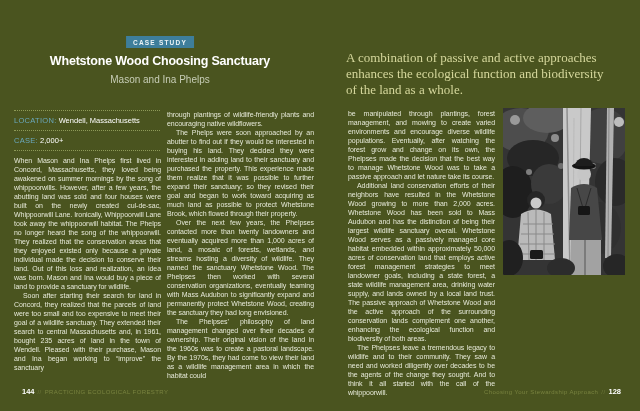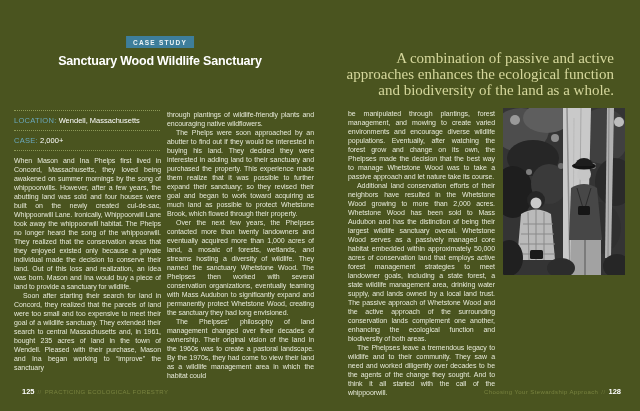--- a/index.html
+++ b/index.html
@@ -48,23 +48,23 @@
   }
   .body-col p { margin:0; }
   .body-col p.indent { text-indent:9px; }
   #l-col1 { left:14px;  top:156px; }
   #l-col2 { left:167px; top:110px; }
   #r-col1 { left:28px;  top:109px; }
 
   
   .quote {
     position:absolute; left:26px; top:50px; width:268px;
-    text-align:right;
+    text-align:left;
     font-family:"Liberation Serif", serif;
-    font-size:15px; line-height:16px; color:#d5d79c;
+    font-size:13px; line-height:16px; color:#d5d79c;
   }
 
   
   .photo {
     position:absolute; left:183px; top:108px; width:122px; height:167px;
     overflow:hidden;
   }
   .photo svg { display:block; }
 
   
@@ -79,22 +79,23 @@
 </style>
 </head>
 <body>
 
 <div class="spread">
 
   <div class="page page-left">
 
     <div class="badge">CASE STUDY</div>
 
-    <div class="title">Sanctuary Wood Wildlife Sanctuary</div>
+    <div class="title">Whetstone Wood Choosing Sanctuary</div>
 
+    <div class="subtitle">Mason and Ina Phelps</div>
 
     <div class="info">
       <div class="info-row">
         <span class="info-label">LOCATION:</span>
         <span class="info-value">Wendell, Massachusetts</span>
       </div>
       <div class="info-row">
         <span class="info-label">CASE:</span>
         <span class="info-value">2,000+</span>
       </div>
@@ -106,21 +107,21 @@
     </div>
 
     <div class="body-col" id="l-col2">
       <p>through plantings of wildlife-friendly plants and encouraging native wildflowers.</p>
       <p class="indent">The Phelps were soon approached by an abutter to find out if they would be interested in buying his land. They decided they were interested in adding land to their sanctuary and purchased the property. This experience made them realize that it was possible to further expand their sanctuary; so they revised their goal and began to work toward acquiring as much land as possible to protect Whetstone Brook, which flowed through their property.</p>
       <p class="indent">Over the next few years, the Phelpses contacted more than twenty landowners and eventually acquired more than 1,000 acres of land, a mosaic of forests, wetlands, and streams hosting a diversity of wildlife. They named the sanctuary Whetstone Wood. The Phelpses then worked with several conservation organizations, eventually teaming with Mass Audubon to significantly expand and permanently protect Whetstone Wood, creating the sanctuary they had long envisioned.</p>
       <p class="indent">The Phelpses’ philosophy of land management changed over their decades of ownership. Their original vision of the land in the 1960s was to create a pastoral landscape. By the 1970s, they had come to view their land as a wildlife management area in which the habitat could</p>
     </div>
 
     <div class="footer">
-      <span class="pagenum">125</span><span class="sep">//</span><span>PRACTICING ECOLOGICAL FORESTRY</span>
+      <span class="pagenum">144</span><span class="sep">//</span><span>PRACTICING ECOLOGICAL FORESTRY</span>
     </div>
   </div>
 
   <div class="page page-right">
 
     <div class="quote">A combination of passive and active approaches enhances the ecological function and biodiversity of the land as a whole.</div>
 
     <div class="body-col" id="r-col1">
       <p>be manipulated through plantings, forest management, and mowing to create varied environments and encourage diverse wildlife populations. Eventually, after watching the forest grow and change on its own, the Phelpses made the decision that the best way to manage Whetstone Wood was to take a passive approach and let nature take its course.</p>
       <p class="indent">Additional land conservation efforts of their neighbors have resulted in the Whetstone Wood growing to more than 2,000 acres. Whetstone Wood has been sold to Mass Audubon and has the distinction of being their largest wildlife sanctuary overall. Whetstone Wood serves as a passively managed core habitat embedded within approximately 50,000 acres of conservation land that employs active forest management strategies to meet landowner goals, including a state forest, a state wildlife management area, drinking water supply, and lands owned by a local land trust. The passive approach of Whetstone Wood and the active approach of the surrounding conservation lands complement one another, enhancing the ecological function and biodiversity of both areas.</p>

